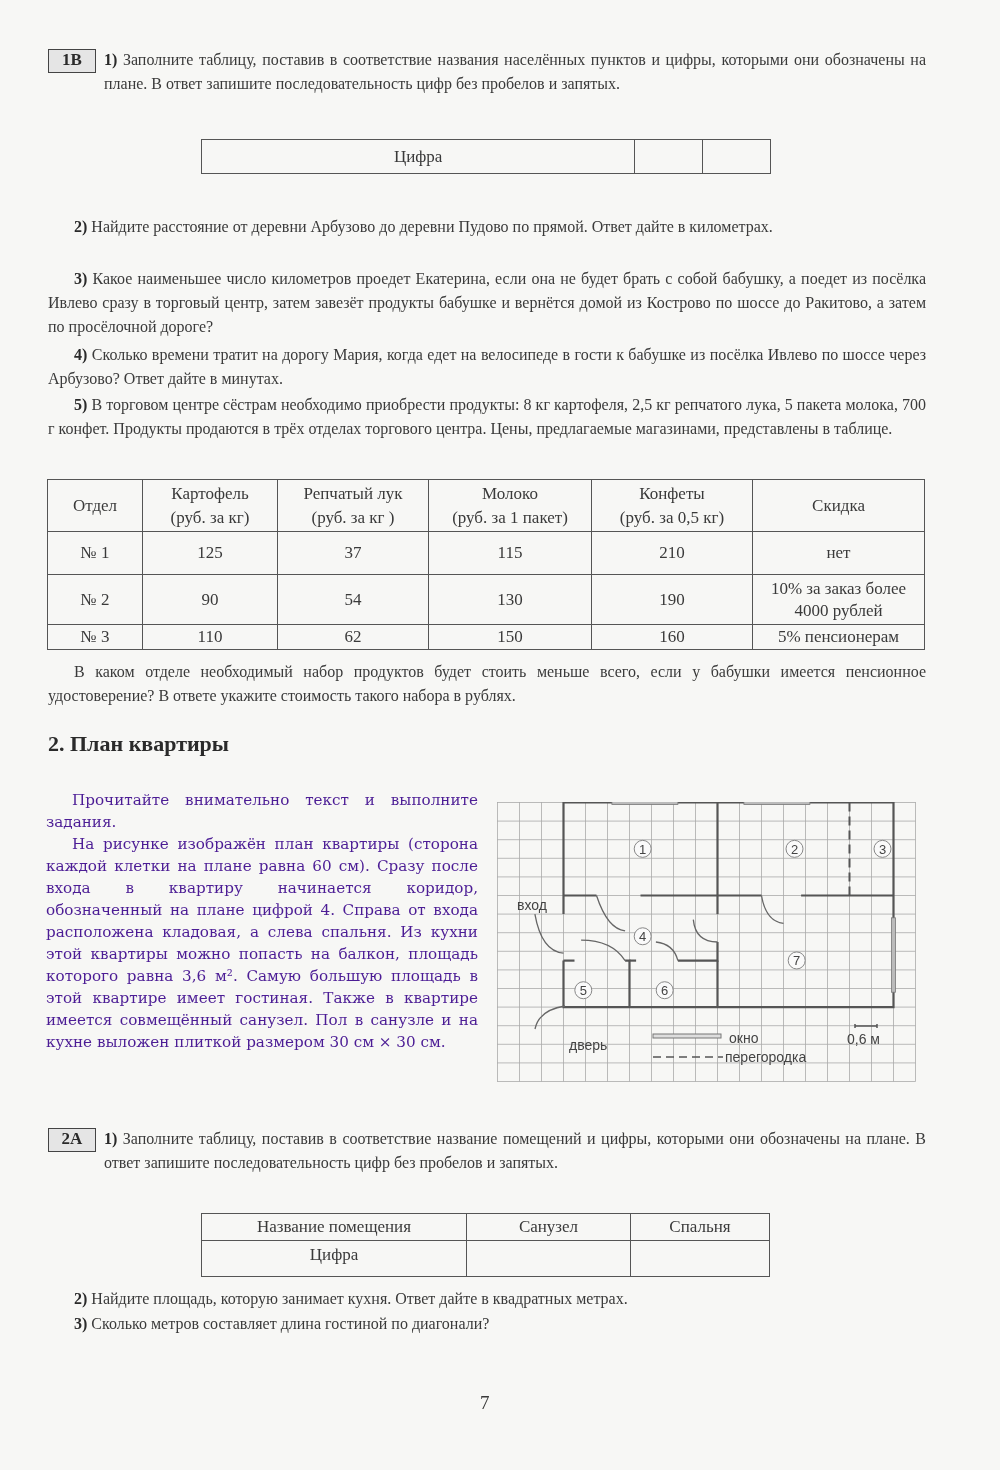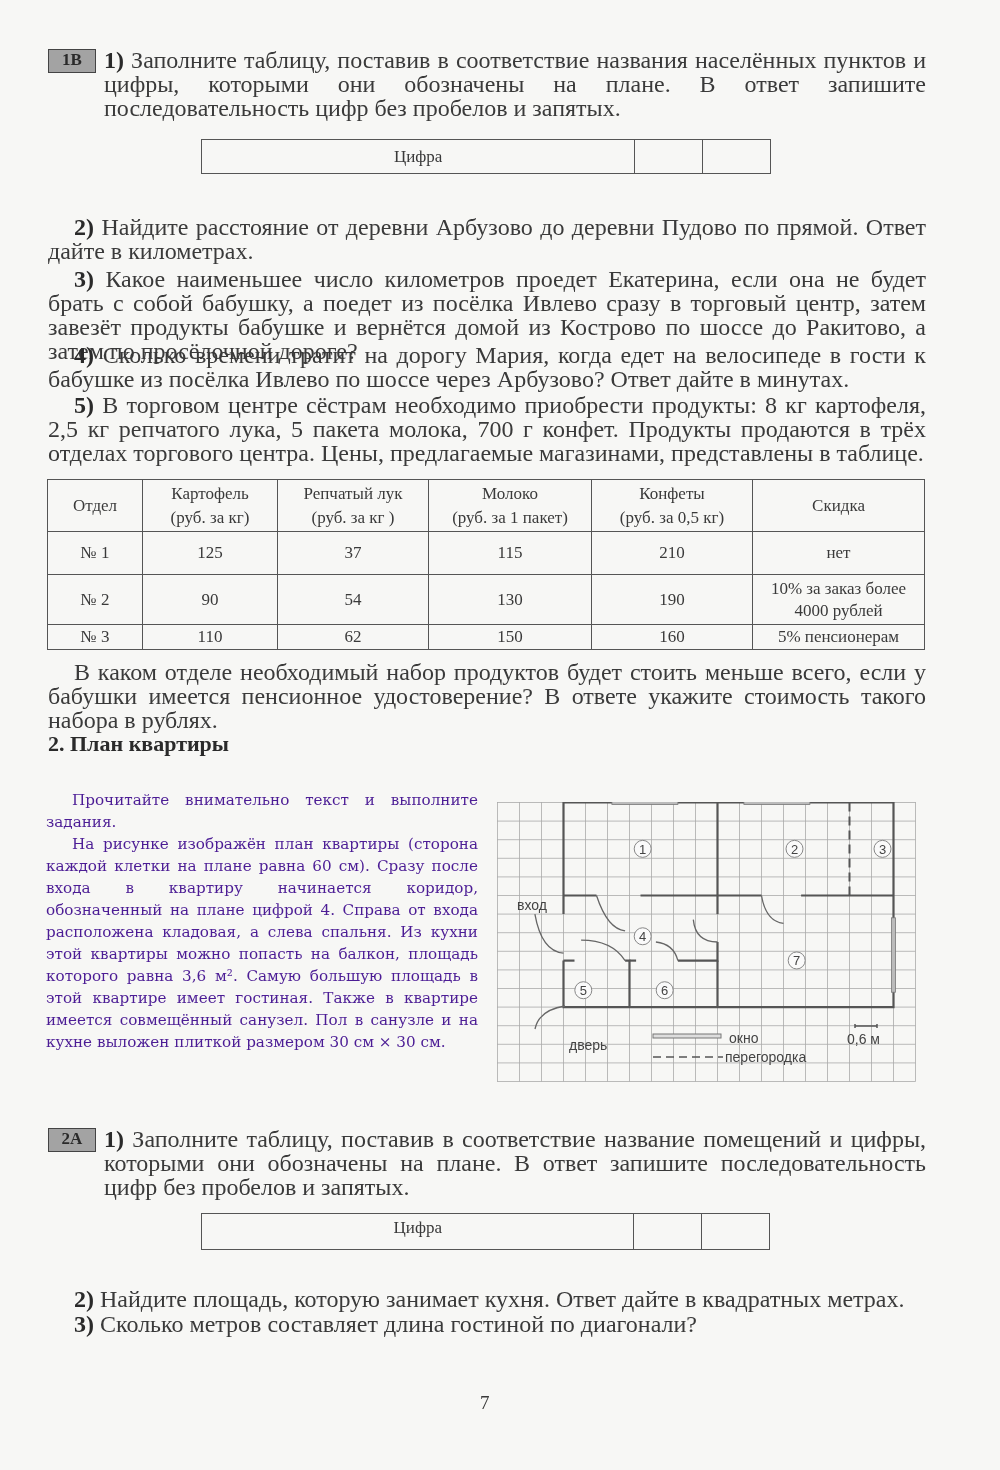--- a/index.html
+++ b/index.html
@@ -2,26 +2,26 @@
 <html><head>
 <meta charset="utf-8">
 <style>
   html, body { margin: 0; padding: 0; }
   body {
     width: 1000px; height: 1470px; background: #f7f7f5; position: relative;
     font-family: "Liberation Serif", "DejaVu Serif", serif; color: #3a3a3a;
     overflow: hidden;
   }
   .abs { position: absolute; }
-  .para { font-size: 24px; line-height: 24px; text-align: justify; }
+  .para { font-size: 16px; line-height: 24px; text-align: justify; }
   .para b { color: #2a2a2a; }
   .tag-box {
     position: absolute; border: 1.5px solid #444; font-weight: bold;
     font-size: 17px; text-align: center; line-height: 20px; color: #2a2a2a;
-    background: #a3a3a3;
+    background: #e5e5e5;
   }
   table.t { border-collapse: collapse; position: absolute; font-size: 17px; color: #3a3a3a; }
   table.t td { border: 1.3px solid #555; text-align: center; vertical-align: middle; padding: 0 4px; }
   .indent { text-indent: 26px; }
   .serif2 { font-family: "DejaVu Serif", serif; font-size: 15.2px; line-height: 22px; color: #4c1d95; text-align: justify; }
   .heading { font-weight: bold; font-size: 22px; color: #2a2a2a; }
   svg text { font-family: "Liberation Sans", "DejaVu Sans", sans-serif; }
 </style>
 </head>
 <body>
@@ -215,20 +215,25 @@
 <div class="tag-box" style="left:48px; top:1128px; width:46px; height:22px;">
   <span>2A</span>
 </div>
 <div class="abs para" style="left:104px; top:1127px; width:822px;">
   <b>1)</b>
   <span>Заполните таблицу, поставив в соответствие название помещений и цифры, которыми они обозначены на плане. В ответ запишите последовательность цифр без пробелов и запятых.</span>
 </div>
 
 <table class="t" style="left:201px; top:1213px; width:569px;">
   <tbody>
+      <tr style="height:27px;">
+    <td style="width:256px;">Название помещения</td>
+    <td style="width:155px;">Санузел</td>
+    <td>Спальня</td>
+  </tr>
   <tr style="height:36px;">
     <td style="vertical-align:top; padding-top:4px;">Цифра</td>
     <td></td>
     <td></td>
   </tr>
 </tbody>
   </table>
 
 <div class="abs para indent" style="left:48px; top:1287px; width:878px;">
   <b>2)</b>

